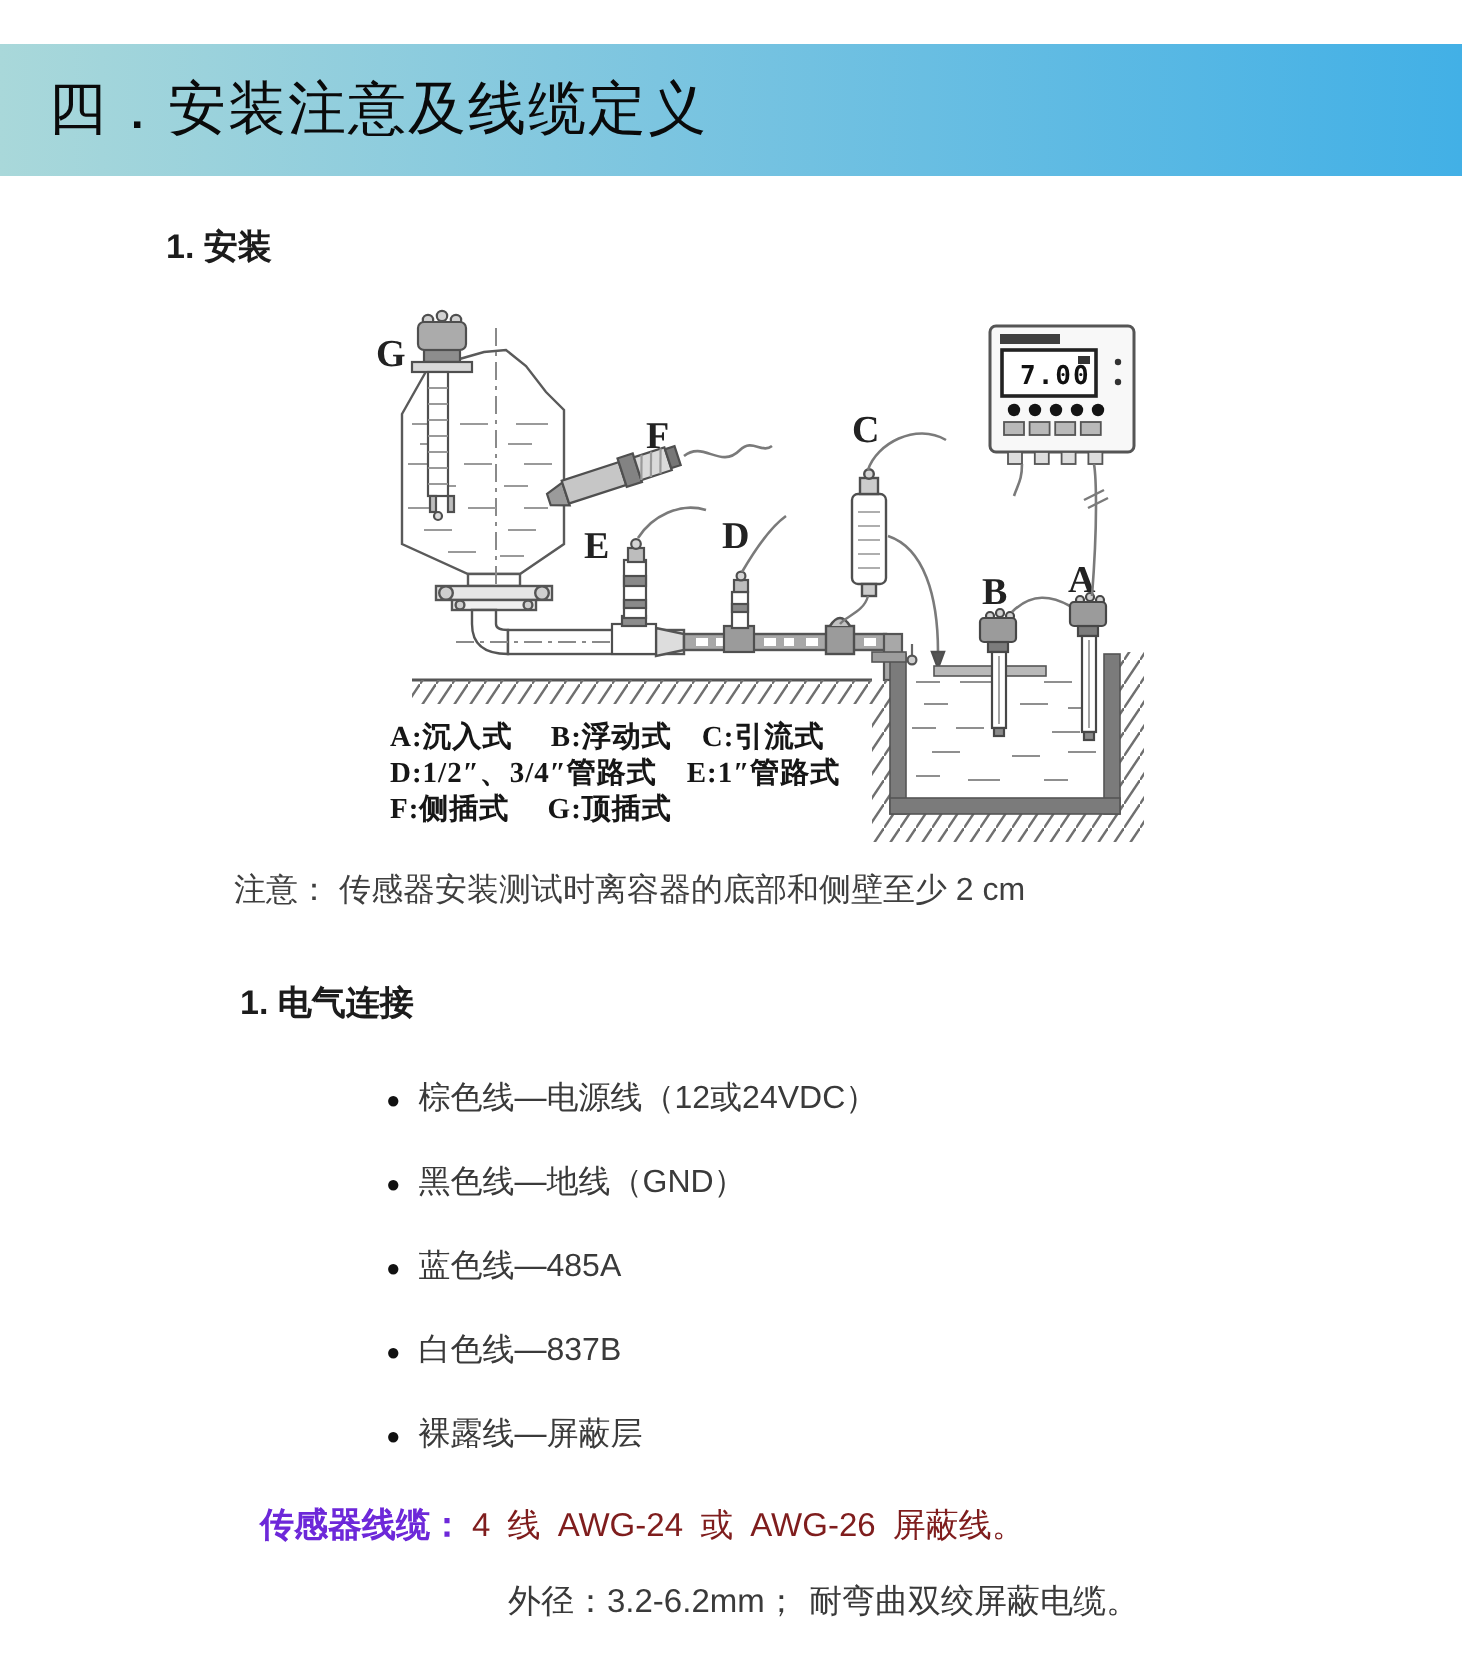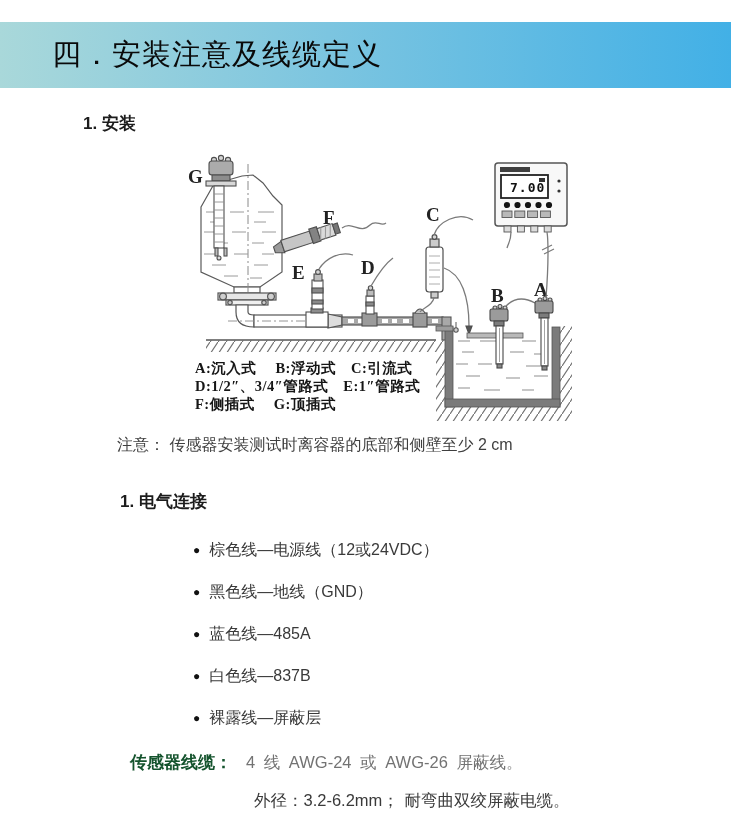--- a/index.html
+++ b/index.html
@@ -2,32 +2,32 @@
 <html><head>
 <meta charset="utf-8">
 <style>
   html,body{margin:0;padding:0;background:#fff;}
   .page{position:relative;width:731px;height:838px;background:#ffffff;overflow:hidden;
         font-family:"Liberation Sans",sans-serif;color:#3c3c3c;}
   .band{position:absolute;left:0;top:22px;width:731px;height:66px;
         background:linear-gradient(to right,#a9d8da 0%,#7cc5e0 45%,#42b0e6 100%);
         display:flex;align-items:center;}
   .band .title{font-family:"Liberation Serif",serif;font-size:29px;color:#0a0a0a;
-        padding-left:52px;letter-spacing:1px;white-space:pre;}
+        padding-left:24px;letter-spacing:1px;white-space:pre;}
   .h-sec{position:absolute;font-size:17px;font-weight:bold;color:#1c1c1c;white-space:pre;}
   .h1{left:83px;top:112px;}
   .h2{left:120px;top:490px;}
   .note{position:absolute;left:117px;top:435px;font-size:16px;color:#3f3f3f;white-space:pre;}
   .bullets{position:absolute;left:193px;top:540px;list-style:none;margin:0;padding:0;}
   .bullets li{display:flex;align-items:center;margin-bottom:22px;line-height:20px;
         font-size:16px;color:#3a3a3a;white-space:pre;}
   .bullets .dot{font-size:12px;margin-right:9px;color:#111;}
   .cable1{position:absolute;left:130px;top:751px;display:flex;align-items:baseline;}
-  .cable1 .lbl{font-size:17px;font-weight:bold;color:#14532d;margin-right:14px;white-space:pre;}
-  .cable1 .val{font-size:16.5px;color:#737373;word-spacing:4px;white-space:pre;}
+  .cable1 .lbl{font-size:17px;font-weight:bold;color:#6d28d9;margin-right:4px;white-space:pre;}
+  .cable1 .val{font-size:16.5px;color:#7f1d1d;word-spacing:4px;white-space:pre;}
   .cable2{position:absolute;left:254px;top:790px;font-size:16.5px;color:#3a3a3a;
         word-spacing:1px;white-space:pre;}
   .diagram{position:absolute;left:170px;top:150px;}
   svg text{font-family:"Liberation Serif",serif;}
   .ptlabel{font-size:19px;font-weight:600;fill:#222;}
   .legendline{font-size:14.5px;font-weight:bold;fill:#161616;letter-spacing:.5px;white-space:pre;}
   .lcd{font-family:"DejaVu Sans Mono",monospace;font-size:13px;font-weight:bold;fill:#111;letter-spacing:1px;}
 </style>
 </head>
 <body>

